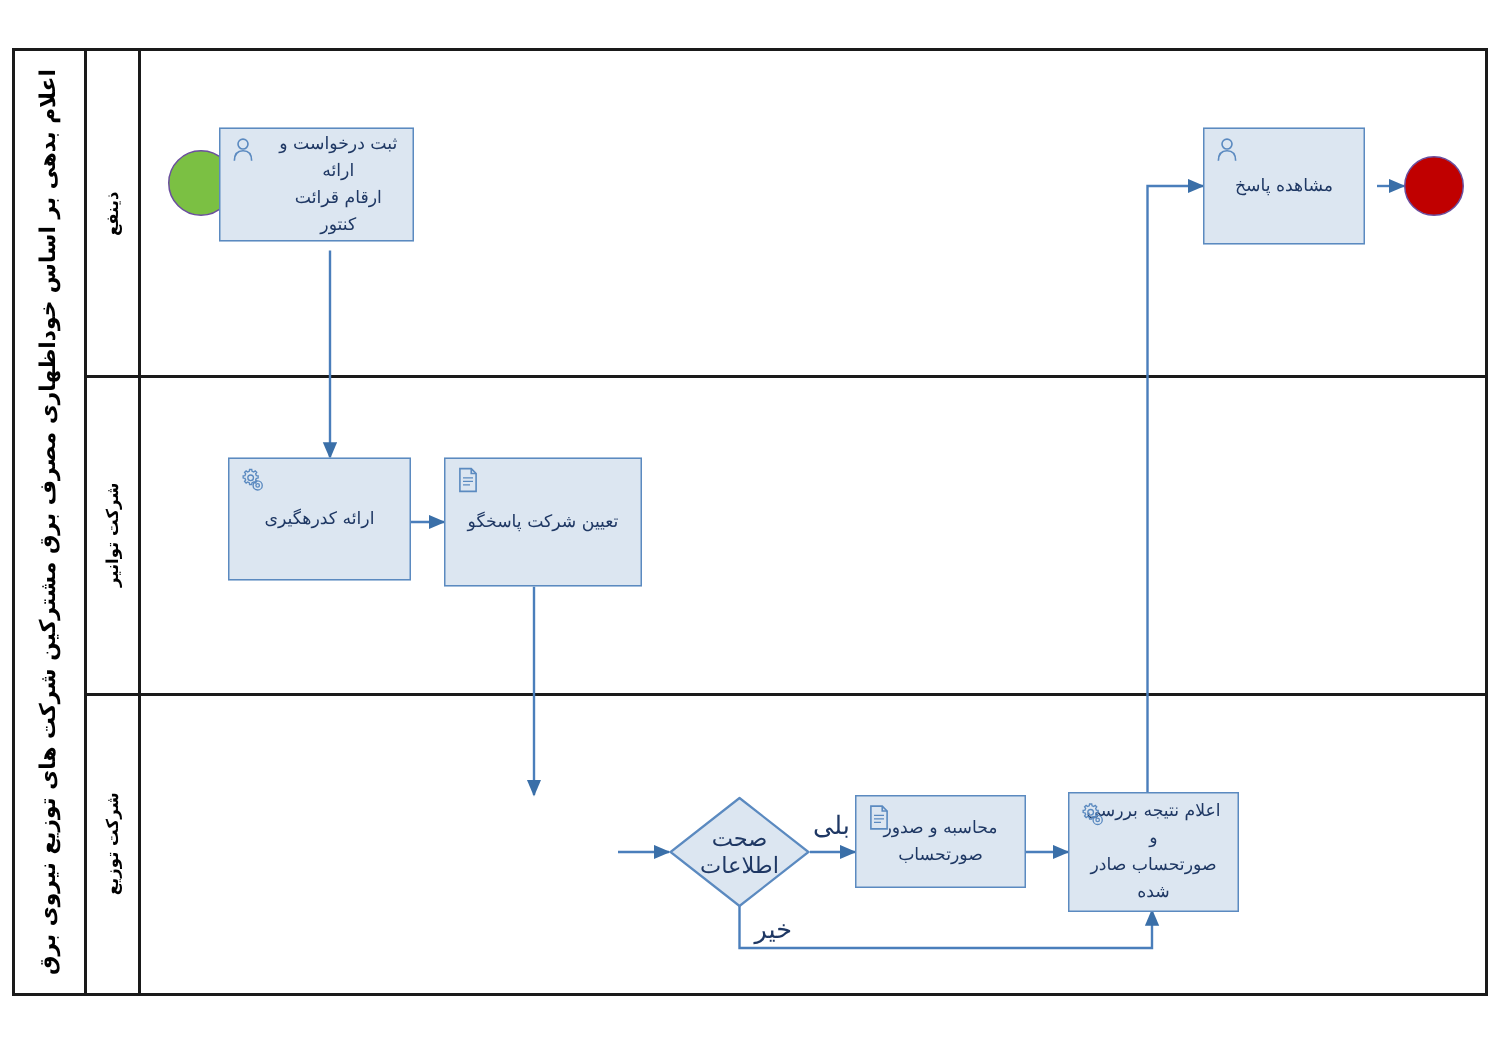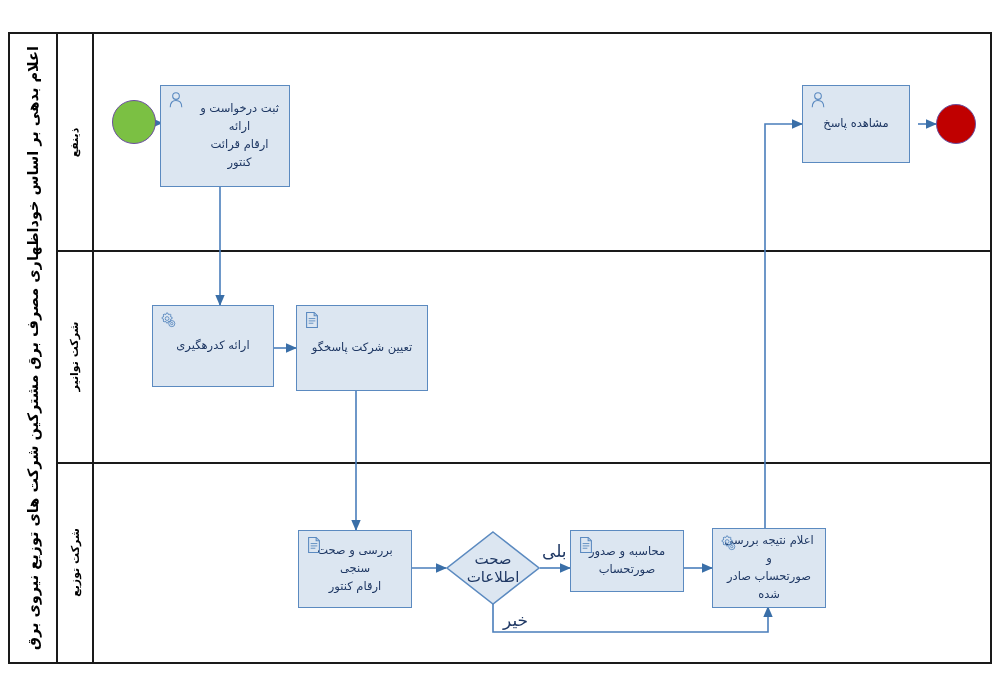--- a/index.html
+++ b/index.html
@@ -206,21 +206,21 @@
       <path d="M493,604 L493,632 L768,632 L768,607"></path>
 
       <path d="M765,528 L765,124 L802,124"></path>
 
       <path d="M918,124 L936,124"></path>
     </g>
   </svg>
 
   <div class="event start" style="left:112px; top:100px; width:44px; height:44px;"></div>
 
-  <div class="task" style="left:160px; top:85px; width:130px; height:102px;padding-left:29px;">
+  <div class="task" style="left:146px; top:85px; width:130px; height:76px;padding-left:29px;">
     <svg class="task-icon" viewBox="0 0 20 20">
       <circle cx="10" cy="5.6" r="3.7" fill="none" stroke="#5b8ac0" stroke-width="1.2"></circle>
       <path d="M3.6,18 C3.6,12.6 6.5,10.6 10,10.6 C13.5,10.6 16.4,12.6 16.4,18" fill="none" stroke="#5b8ac0" stroke-width="1.2"></path>
     </svg>
     <span class="task-label">ثبت درخواست و ارائه
 ارقام قرائت کنتور</span>
   </div>
 
   <div class="task" style="left:802px; top:85px; width:108px; height:78px;">
     <svg class="task-icon" viewBox="0 0 20 20">
@@ -247,29 +247,20 @@
 
   <div class="task" style="left:296px; top:305px; width:132px; height:86px;">
     <svg class="task-icon" viewBox="0 0 20 20">
       <path d="M4,1.6 L12.4,1.6 L16,5.2 L16,18.4 L4,18.4 z" fill="none" stroke="#5b8ac0" stroke-width="1.2"></path>
       <path d="M12.4,1.6 L12.4,5.2 L16,5.2" fill="none" stroke="#5b8ac0" stroke-width="1.2"></path>
       <path d="M6.3,8.4 L13.7,8.4 M6.3,11 L13.7,11 M6.3,13.6 L11.5,13.6" stroke="#5b8ac0" stroke-width="1"></path>
     </svg>
     <span class="task-label">تعیین شرکت پاسخگو</span>
   </div>
 
-  <div class="task" style="left:298px; top:530px; width:114px; height:78px;">
-    <svg class="task-icon" viewBox="0 0 20 20">
-      <path d="M4,1.6 L12.4,1.6 L16,5.2 L16,18.4 L4,18.4 z" fill="none" stroke="#5b8ac0" stroke-width="1.2"></path>
-      <path d="M12.4,1.6 L12.4,5.2 L16,5.2" fill="none" stroke="#5b8ac0" stroke-width="1.2"></path>
-      <path d="M6.3,8.4 L13.7,8.4 M6.3,11 L13.7,11 M6.3,13.6 L11.5,13.6" stroke="#5b8ac0" stroke-width="1"></path>
-    </svg>
-    <span class="task-label">بررسی و صحت سنجی
-ارقام کنتور</span>
-  </div>
 
   <div class="gateway" style="left:446px; top:531px; width:94px; height:74px;">
     <svg class="diamond-shape" viewBox="0 0 94 74">
       <polygon points="47,1 93,37 47,73 1,37" fill="#dce6f1" stroke="#5b8ac0" stroke-width="1.5"></polygon>
     </svg>
     <span class="gateway-label">صحت اطلاعات</span>
   </div>
 
   <div class="task" style="left:570px; top:530px; width:114px; height:62px;">
     <svg class="task-icon" viewBox="0 0 20 20">

